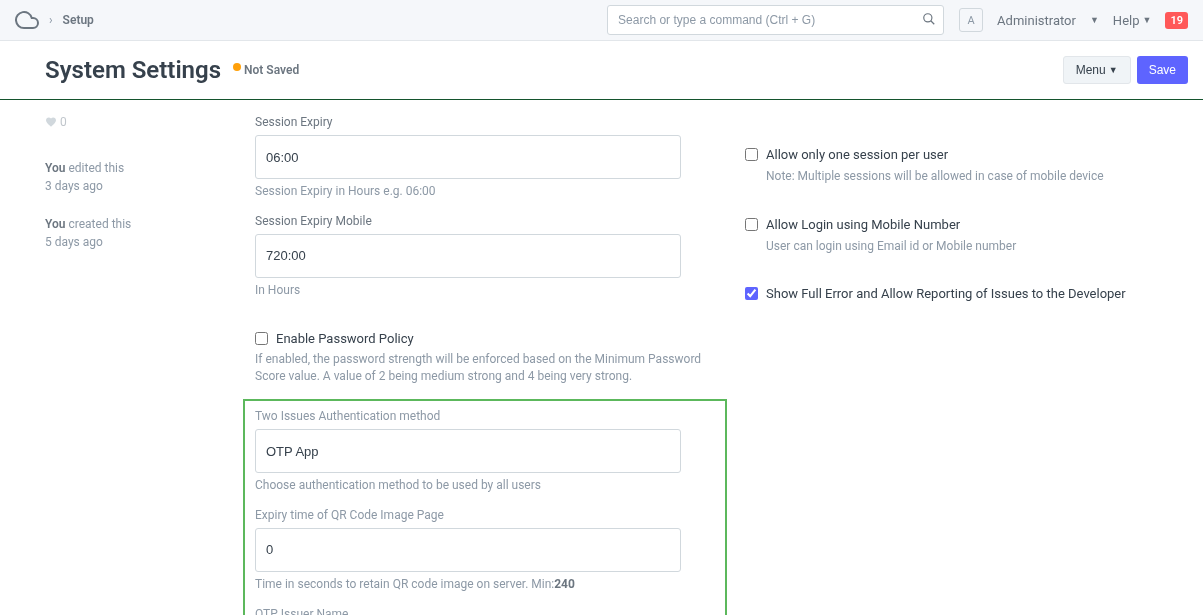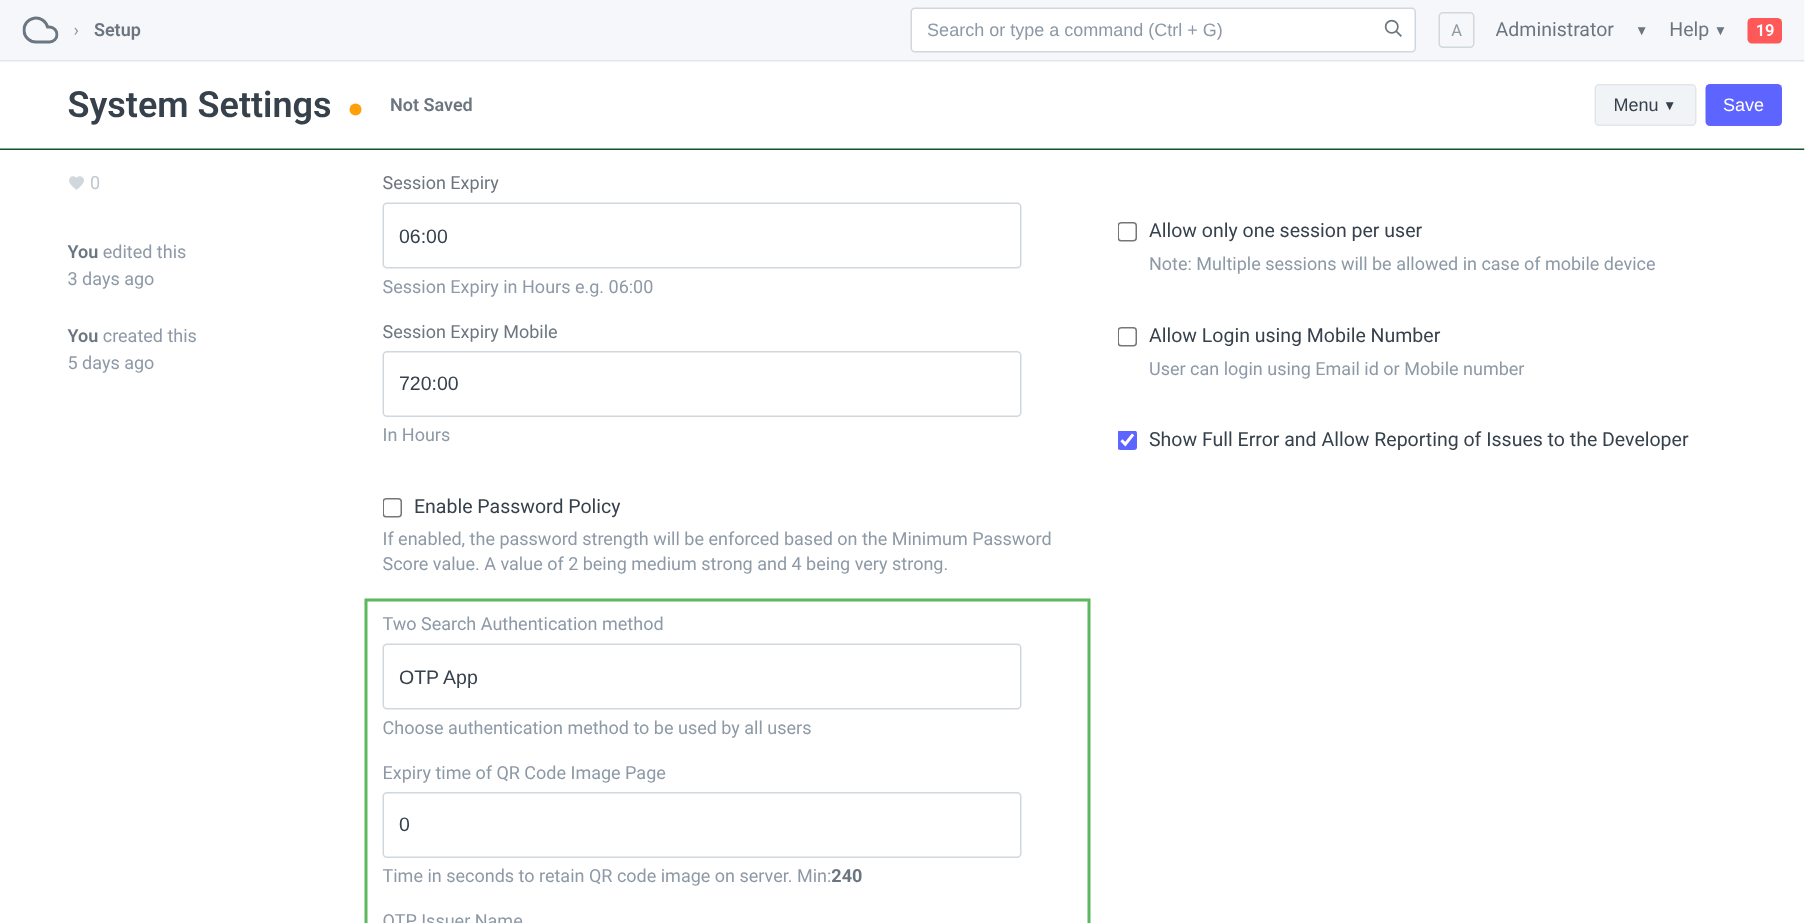--- a/index.html
+++ b/index.html
@@ -16,21 +16,21 @@
 .search-icon { position: absolute; right: 8px; top: 7px; width: 14px; height: 14px; color: #6c7680; }
 .navbar-right { display: flex; align-items: center; gap: 14px; }
 .avatar-box { width: 24px; height: 24px; border: 1px solid #d1d8dd; border-radius: 3px; display: flex; align-items: center; justify-content: center; font-size: 11px; color: #8d99a6; }
 .user-dropdown { color: #6c7680; font-size: 13px; cursor: pointer; display: flex; align-items: center; gap: 14px; }
 .help-dropdown { color: #6c7680; font-size: 13px; cursor: pointer; display: flex; align-items: center; gap: 3px; }
 .caret-down { font-size: 9px; }
 .badge { background: #ff5858; color: #fff; font-size: 11px; font-weight: 600; padding: 2px 5px; border-radius: 3px; }
 
 .page-head { padding: 15px 15px 15px 45px; border-bottom: 1px solid #14532d; display: flex; align-items: center; }
 .page-title { font-size: 24px; font-weight: 600; color: #36414c; }
-.status-indicator { display: flex; align-items: flex-end; gap: 19px; margin-left: 12px; }
+.status-indicator { display: flex; align-items: flex-start; gap: 3px; margin-left: 12px; }
 .status-dot { width: 8px; height: 8px; border-radius: 50%; background: #ffa00a; }
 .status-text { font-size: 12px; font-weight: 600; color: #6c7680; }
 .page-actions { margin-left: auto; display: flex; gap: 6px; }
 .btn { padding: 6px 12px; border-radius: 3px; font-size: 12px; cursor: pointer; border: none; }
 .btn-default { background: #f0f4f7; color: #36414c; border: 1px solid #e2e6ea; display: flex; align-items: center; gap: 3px; }
 .btn-primary { background: #5e64ff; color: #fff; font-weight: 500; }
 
 .page-body { display: flex; }
 .sidebar { width: 225px; padding: 15px 15px 15px 45px; font-size: 12px; color: #8d99a6; }
 .likes-row { display: flex; align-items: center; gap: 3px; margin-bottom: 30px; color: #c0c6cc; }
@@ -147,21 +147,21 @@
       <div class="checkbox-group">
         <div class="checkbox-row">
           <input type="checkbox" class="checkbox-input" style="">
           <label class="checkbox-label">Enable Password Policy</label>
         </div>
         <div class="form-help" style="margin-left:0">If enabled, the password strength will be enforced based on the Minimum Password Score value. A value of 2 being medium strong and 4 being very strong.</div>
       </div>
 
       <div class="highlighted-section">
         <div class="form-group">
-          <label class="form-label">Two Search Authentication method</label>
+          <label class="form-label">Two Issues Authentication method</label>
           <input type="text" class="form-control" value="OTP App" style="">
           <div class="form-help">Choose authentication method to be used by all users</div>
         </div>
 
         <div class="form-group">
           <label class="form-label">Expiry time of QR Code Image Page</label>
           <input type="text" class="form-control" value="0" style="">
           <div class="form-help">
             <span>Time in seconds to retain QR code image on server. Min:</span><strong>240</strong>
           </div>

